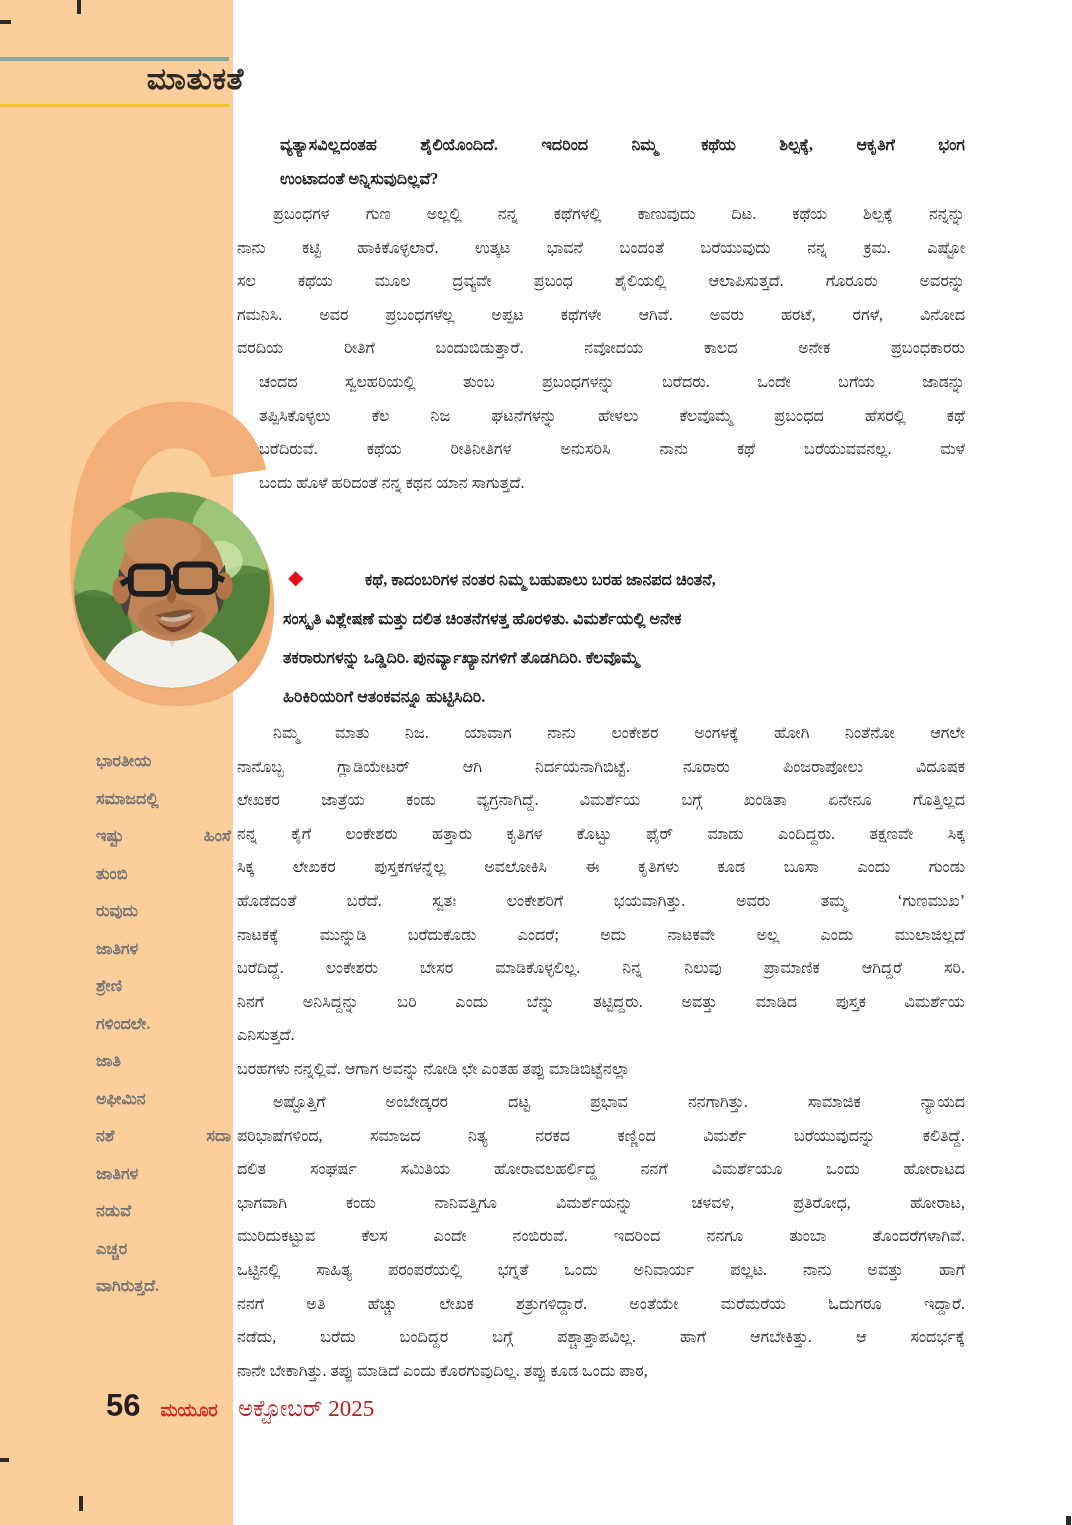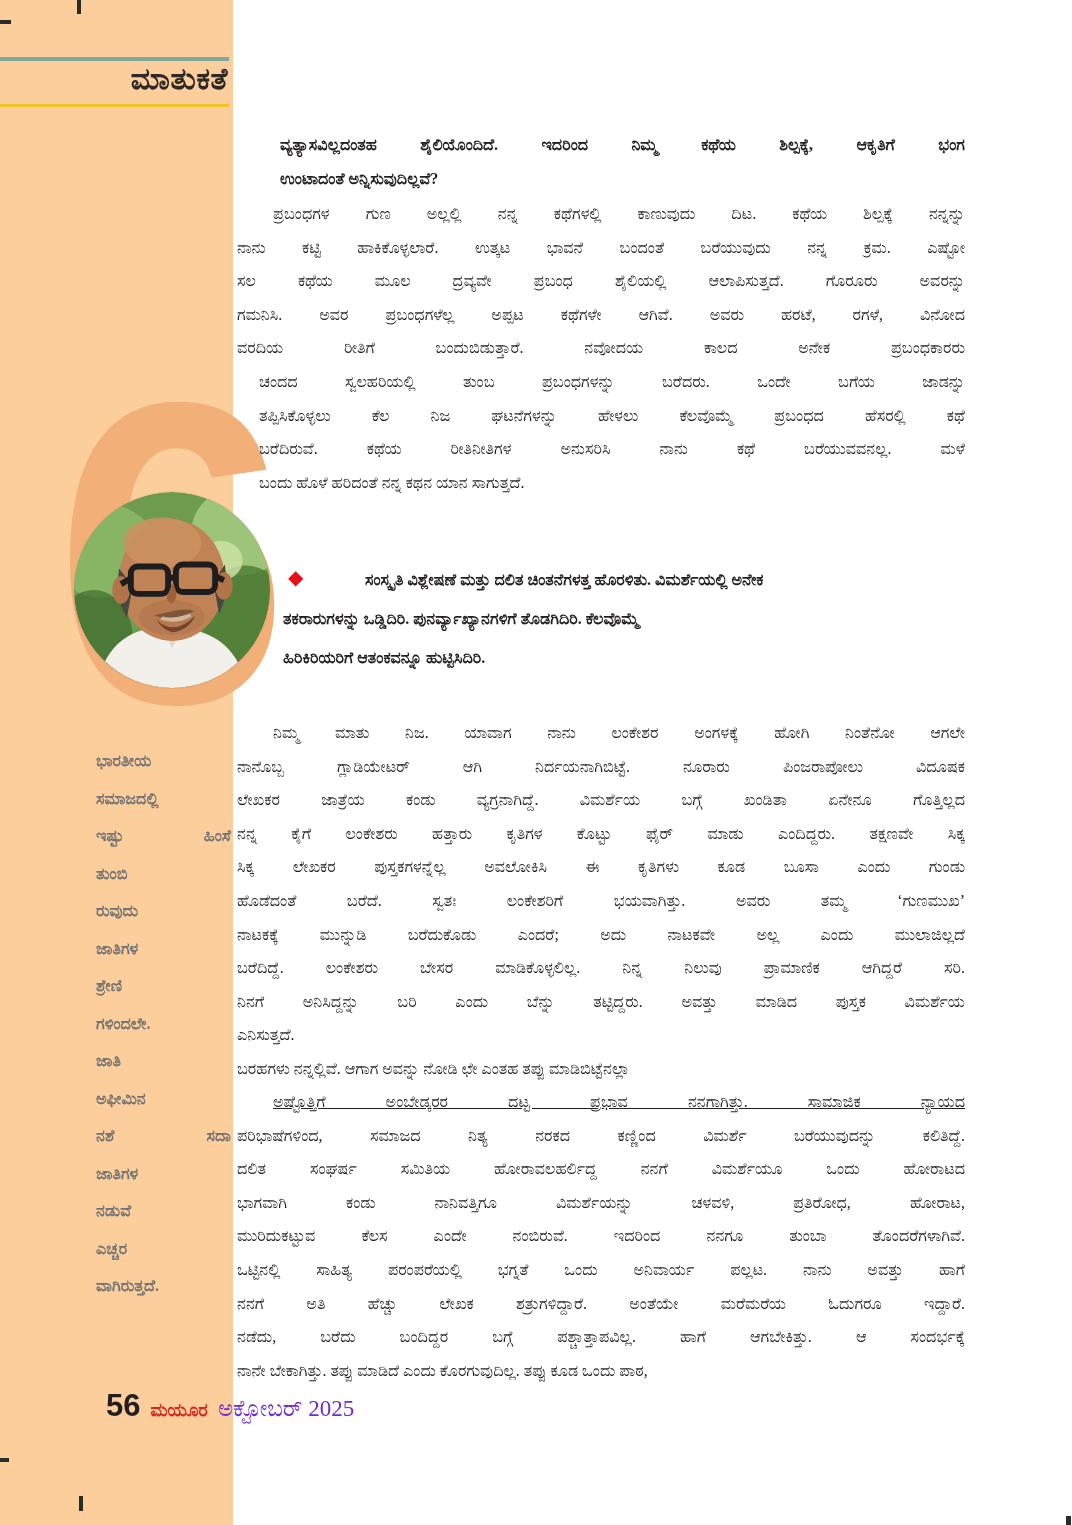--- a/index.html
+++ b/index.html
@@ -7,21 +7,21 @@
     width:1072px;height:1525px;position:relative;background:#ffffff;
     font-family:"Liberation Serif","DejaVu Sans",sans-serif;
     color:#231F20;overflow:hidden;
   }
   
   .sidebar{position:absolute;left:0;top:0;width:233px;height:1525px;background:#FBCE9C;}
   .rule-teal{position:absolute;left:0;top:57px;width:229px;height:4px;background:#84A79E;}
   .rule-yellow{position:absolute;left:0;top:104px;width:229px;height:3px;background:#F3C32B;}
   .section-title{
     position:absolute;left:0;top:62px;width:228px;text-align:right;
-    font-size:30px;font-weight:bold;color:#2F2A25;letter-spacing:.5px;
+    font-size:30px;font-weight:bold;color:#2F2A25;letter-spacing:.5px;padding-left:16px;
   }
   
   .big6{position:absolute;left:50px;top:386px;}
   
   .portrait{
     position:absolute;left:74px;top:492px;width:196px;height:196px;border-radius:50%;
     overflow:hidden;box-shadow:0 0 0 1px rgba(0,0,0,.05);
   }
   
   .pullquote{
@@ -45,29 +45,29 @@
   .q2{position:absolute;top:560px;left:0;width:640px;}
   .q2 .tline{font-weight:bold;line-height:39px;padding-left:46px;text-align:left;text-align-last:left;}
   .q2 .tline:first-child{padding-left:128px;}
   .diamond{
     position:absolute;left:288px;top:567px;font-size:20px;color:#E60F1E;line-height:20px;
   }
   .para2{position:absolute;top:716px;left:0;width:728px;}
   .para2 .tline:first-child{padding-left:36px;}
   .para2 .tline:last-child{text-align-last:left;}
   .para3{position:absolute;top:1085px;left:0;width:728px;}
-  .para3 .tline:first-child{padding-left:36px;text-decoration:underline;}
+  .para3 .tline:first-child{padding-left:36px;}
   .para3 .tline:last-child{text-align-last:left;}
   
   .footer{
-    position:absolute;left:106px;top:1388px;display:flex;align-items:baseline;gap:10px;
+    position:absolute;left:106px;top:1388px;display:flex;align-items:baseline;gap:20px;
   }
   .page-number{font-size:31px;font-weight:bold;color:#231F20;font-family:"Liberation Sans",sans-serif;}
   .magazine-logo{font-size:18px;font-weight:bold;color:#D8271D;}
-  .issue-date{font-size:23px;color:#6d28d9;}
+  .issue-date{font-size:23px;color:#b91c1c;}
   
   .crop{position:absolute;background:#2B2B2B;}
   .crop.tl-v{left:77px;top:0;width:4px;height:14px;}
   .crop.tl-h{left:0;top:20px;width:11px;height:4px;}
   .crop.bl-h{left:0;top:1458px;width:9px;height:4px;}
   .crop.bl-v{left:79px;top:1496px;width:4px;height:15px;}
   .crop.br{left:1066px;top:1516px;width:5px;height:9px;}
 </style>
 </head>
 <body>
@@ -160,20 +160,21 @@
       <div class="tline">ನಾನು ಕಟ್ಟಿ ಹಾಕಿಕೊಳ್ಳಲಾರೆ. ಉತ್ಕಟ ಭಾವನೆ ಬಂದಂತೆ ಬರೆಯುವುದು ನನ್ನ ಕ್ರಮ. ಎಷ್ಟೋ</div>
       <div class="tline">ಸಲ ಕಥೆಯ ಮೂಲ ದ್ರವ್ಯವೇ ಪ್ರಬಂಧ ಶೈಲಿಯಲ್ಲಿ ಆಲಾಪಿಸುತ್ತದೆ. ಗೊರೂರು ಅವರನ್ನು</div>
       <div class="tline">ಗಮನಿಸಿ. ಅವರ ಪ್ರಬಂಧಗಳೆಲ್ಲ ಅಪ್ಪಟ ಕಥೆಗಳೇ ಆಗಿವೆ. ಅವರು ಹರಟೆ, ರಗಳೆ, ವಿನೋದ</div>
       <div class="tline">ವರದಿಯ ರೀತಿಗೆ ಬಂದುಬಿಡುತ್ತಾರೆ. ನವೋದಯ ಕಾಲದ ಅನೇಕ ಪ್ರಬಂಧಕಾರರು</div>
       <div class="tline">ಚಂದದ ಸ್ವಲಹರಿಯಲ್ಲಿ ತುಂಬ ಪ್ರಬಂಧಗಳನ್ನು ಬರೆದರು. ಒಂದೇ ಬಗೆಯ ಜಾಡನ್ನು</div>
       <div class="tline">ತಪ್ಪಿಸಿಕೊಳ್ಳಲು ಕೆಲ ನಿಜ ಘಟನೆಗಳನ್ನು ಹೇಳಲು ಕೆಲವೊಮ್ಮೆ ಪ್ರಬಂಧದ ಹೆಸರಲ್ಲಿ ಕಥೆ</div>
       <div class="tline">ಬರೆದಿರುವೆ. ಕಥೆಯ ರೀತಿನೀತಿಗಳ ಅನುಸರಿಸಿ ನಾನು ಕಥೆ ಬರೆಯುವವನಲ್ಲ. ಮಳೆ</div>
       <div class="tline">ಬಂದು ಹೊಳೆ ಹರಿದಂತೆ ನನ್ನ ಕಥನ ಯಾನ ಸಾಗುತ್ತದೆ.</div>
     </div>
   <div class="q2">
+      <div class="tline">ಕಥೆ, ಕಾದಂಬರಿಗಳ ನಂತರ ನಿಮ್ಮ ಬಹುಪಾಲು ಬರಹ ಜಾನಪದ ಚಿಂತನೆ,</div>
       <div class="tline">ಸಂಸ್ಕೃತಿ ವಿಶ್ಲೇಷಣೆ ಮತ್ತು ದಲಿತ ಚಿಂತನೆಗಳತ್ತ ಹೊರಳಿತು. ವಿಮರ್ಶೆಯಲ್ಲಿ ಅನೇಕ</div>
       <div class="tline">ತಕರಾರುಗಳನ್ನು ಒಡ್ಡಿದಿರಿ. ಪುನರ್ವ್ಯಾಖ್ಯಾನಗಳಿಗೆ ತೊಡಗಿದಿರಿ. ಕೆಲವೊಮ್ಮೆ</div>
       <div class="tline">ಹಿರಿಕಿರಿಯರಿಗೆ ಆತಂಕವನ್ನೂ ಹುಟ್ಟಿಸಿದಿರಿ.</div>
     </div>
   <div class="para2">
       <div class="tline">ನಿಮ್ಮ ಮಾತು ನಿಜ. ಯಾವಾಗ ನಾನು ಲಂಕೇಶರ ಅಂಗಳಕ್ಕೆ ಹೋಗಿ ನಿಂತೆನೋ ಆಗಲೇ</div>
       <div class="tline">ನಾನೊಬ್ಬ ಗ್ಲಾಡಿಯೇಟರ್ ಆಗಿ ನಿರ್ದಯನಾಗಿಬಿಟ್ಟೆ. ನೂರಾರು ಪಿಂಜರಾಪೋಲು ವಿದೂಷಕ</div>
       <div class="tline">ಲೇಖಕರ ಜಾತ್ರೆಯ ಕಂಡು ವ್ಯಗ್ರನಾಗಿದ್ದೆ. ವಿಮರ್ಶೆಯ ಬಗ್ಗೆ ಖಂಡಿತಾ ಏನೇನೂ ಗೊತ್ತಿಲ್ಲದ</div>
       <div class="tline">ನನ್ನ ಕೈಗೆ ಲಂಕೇಶರು ಹತ್ತಾರು ಕೃತಿಗಳ ಕೊಟ್ಟು ಫೈರ್ ಮಾಡು ಎಂದಿದ್ದರು. ತಕ್ಷಣವೇ ಸಿಕ್ಕ</div>
       <div class="tline">ಸಿಕ್ಕ ಲೇಖಕರ ಪುಸ್ತಕಗಳನ್ನೆಲ್ಲ ಅವಲೋಕಿಸಿ ಈ ಕೃತಿಗಳು ಕೂಡ ಬೂಸಾ ಎಂದು ಗುಂಡು</div>

